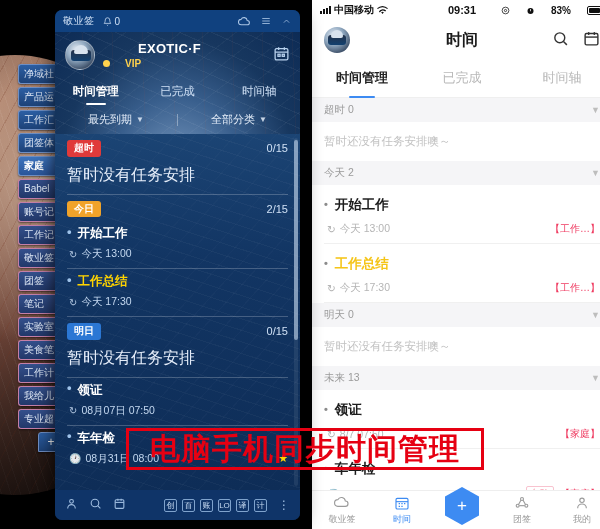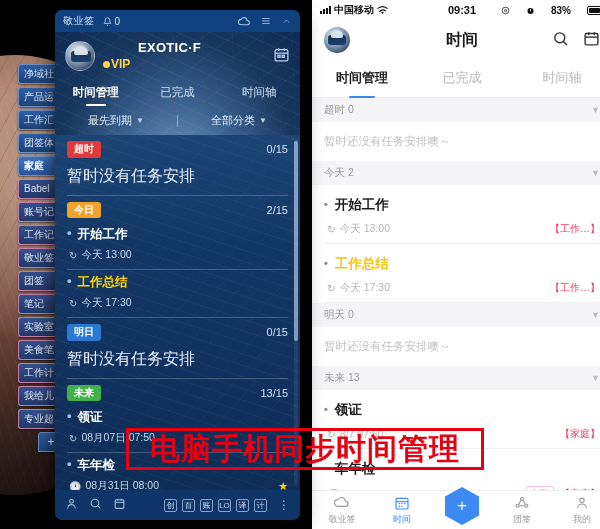--- a/index.html
+++ b/index.html
@@ -102,21 +102,21 @@
   .avatar::before{
     content:""; position:absolute; left:5px; top:9px; width:20px; height:11px;
     background: linear-gradient(180deg,#24324a 0%, #12406f 100%); border-radius:3px;
   }
   .avatar::after{
     content:""; position:absolute; left:8px; top:4px; width:14px; height:9px;
     background:#d9e3ee; border-radius: 7px 7px 2px 2px;
   }
   .user-block { display:flex; flex-direction:column; gap:2px; }
   .user-name { color:#fff; font-size: 13px; font-weight: bold; letter-spacing:.3px;padding-left:35px; }
-  .vip-badge { display:flex; align-items:center; gap:1px; color:#ffd24d; font-size:12px; font-weight:bold; }
+  .vip-badge { display:flex; align-items:center; gap:15px; color:#ffd24d; font-size:10px; font-weight:bold; }
   .vip-dot{ width:7px; height:7px; border-radius:50%; background:#ffd24d; display:inline-block;}
   .cal-btn { margin-left:auto; color:#b9d2ee; font-size: 17px; line-height:1; }
 
   .app-tabs {
     position: relative; display:flex; padding: 4px 0 0 0;
   }
   .app-tab {
     flex:1; text-align:center; color:#cfe0f5; font-size: 11.5px;
     padding: 4px 0 8px 0; position:relative;
   }
@@ -410,24 +410,20 @@
               <span>今天 17:30</span>
             </div>
           </div>
           <div class="divider"></div>
           <div class="grp-head">
             <span class="chip blue">明日</span>
             <span class="grp-count">0/15</span>
           </div>
           <div class="empty-row">暂时没有任务安排</div>
           <div class="divider"></div>
-          <div class="grp-head">
-            <span class="chip green">未来</span>
-            <span class="grp-count">13/15</span>
-          </div>
           <div class="task-row">
             <div class="task-title">
               <span class="bullet">•</span>
               <span>领证</span>
             </div>
             <div class="task-meta">
               <span class="meta-ico">↻</span>
               <span>08月07日 07:50</span>
             </div>
           </div>

